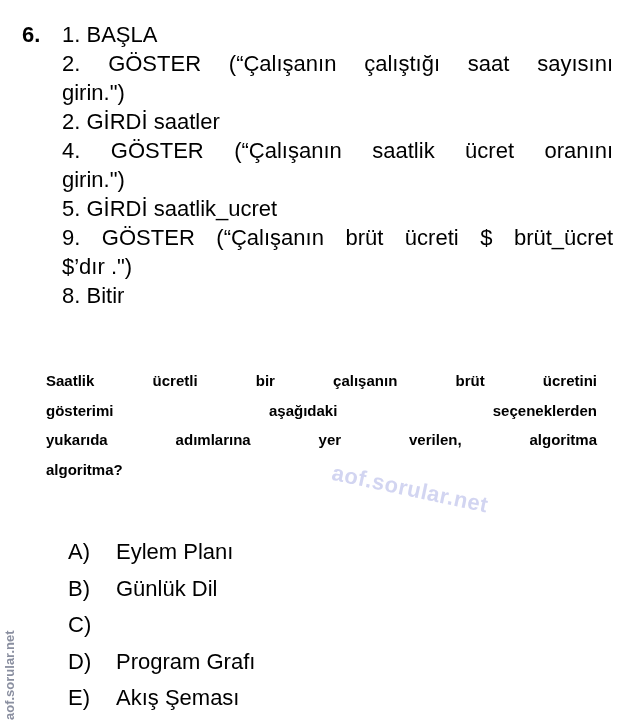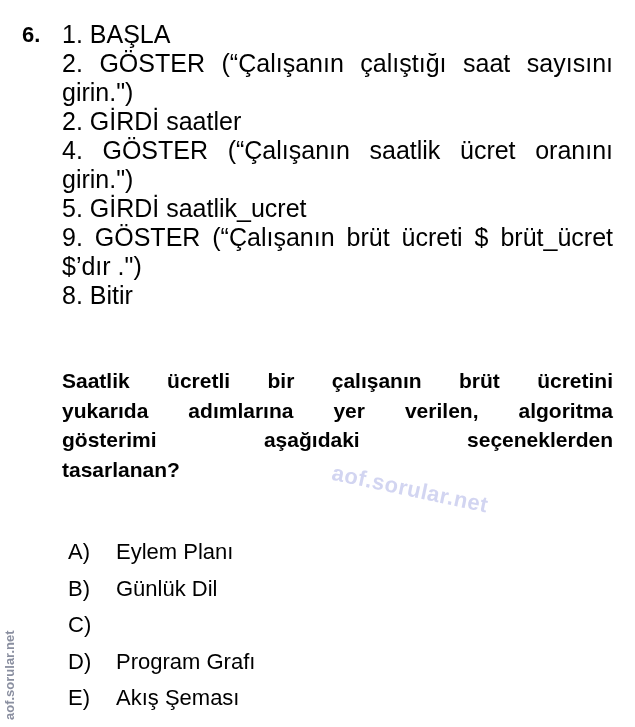--- a/index.html
+++ b/index.html
@@ -1,22 +1,22 @@
 <!DOCTYPE html>
 <html><head>
 <meta charset="utf-8">
 <style>
   html, body { margin: 0; padding: 0; background: #ffffff; }
   body { width: 635px; height: 727px; position: relative; overflow: hidden;
          font-family: "Liberation Sans", sans-serif; color: #000; }
   .qnum { position: absolute; left: 22px; top: 22px; font-size: 22px; font-weight: bold; }
-  .steps { position: absolute; left: 62px; top: 20px; width: 551px; font-size: 25px; line-height: 29px; }
+  .steps { position: absolute; left: 62px; top: 20px; width: 551px; font-size: 22px; line-height: 29px; }
   .step { text-align: justify; text-align-last: left; }
   .step.just { text-align-last: justify; }
-  .stem { position: absolute; left: 62px; top: 366px; width: 551px; font-size: 21px; font-weight: bold;
+  .stem { position: absolute; left: 46px; top: 366px; width: 551px; font-size: 15px; font-weight: bold;
           line-height: 29.5px; text-align: justify; }
   .stem .ln { display: block; text-align: justify; text-align-last: justify; }
   .stem .ln.last { text-align-last: left; }
   .options { position: absolute; left: 68px; top: 534px; font-size: 22px; }
   .opt { height: 36.5px; display: flex; align-items: center; }
   .opt .letter { width: 48px; }
   .wm-diag { position: absolute; left: 335px; top: 460px; font-size: 22px; font-weight: bold;
              color: #c8cbee; transform: rotate(12deg); transform-origin: left top; opacity: 0.8;
              letter-spacing: 0.5px; }
   .wm-side { position: absolute; left: 2px; top: 720px; font-size: 13px; font-weight: bold; color: #8a8fa0;
@@ -35,23 +35,23 @@
   <div class="step just">4. GÖSTER (“Çalışanın saatlik ücret oranını</div>
   <div class="step">girin.")</div>
   <div class="step">5. GİRDİ saatlik_ucret</div>
   <div class="step just">9. GÖSTER (“Çalışanın brüt ücreti $ brüt_ücret</div>
   <div class="step">$’dır .")</div>
   <div class="step">8. Bitir</div>
 </div>
 
 <div class="stem">
   <span class="ln">Saatlik ücretli bir çalışanın brüt ücretini</span>
+  <span class="ln">gösterimi aşağıdaki seçeneklerden</span>
   <span class="ln">yukarıda adımlarına yer verilen, algoritma</span>
-  <span class="ln">gösterimi aşağıdaki seçeneklerden</span>
-  <span class="ln last">tasarlanan?</span>
+  <span class="ln last">algoritma?</span>
 </div>
 
 <div class="options">
   <div class="opt">
     <span class="letter">A)</span>
     <span>Eylem Planı</span>
   </div>
   <div class="opt">
     <span class="letter">B)</span>
     <span>Günlük Dil</span>

